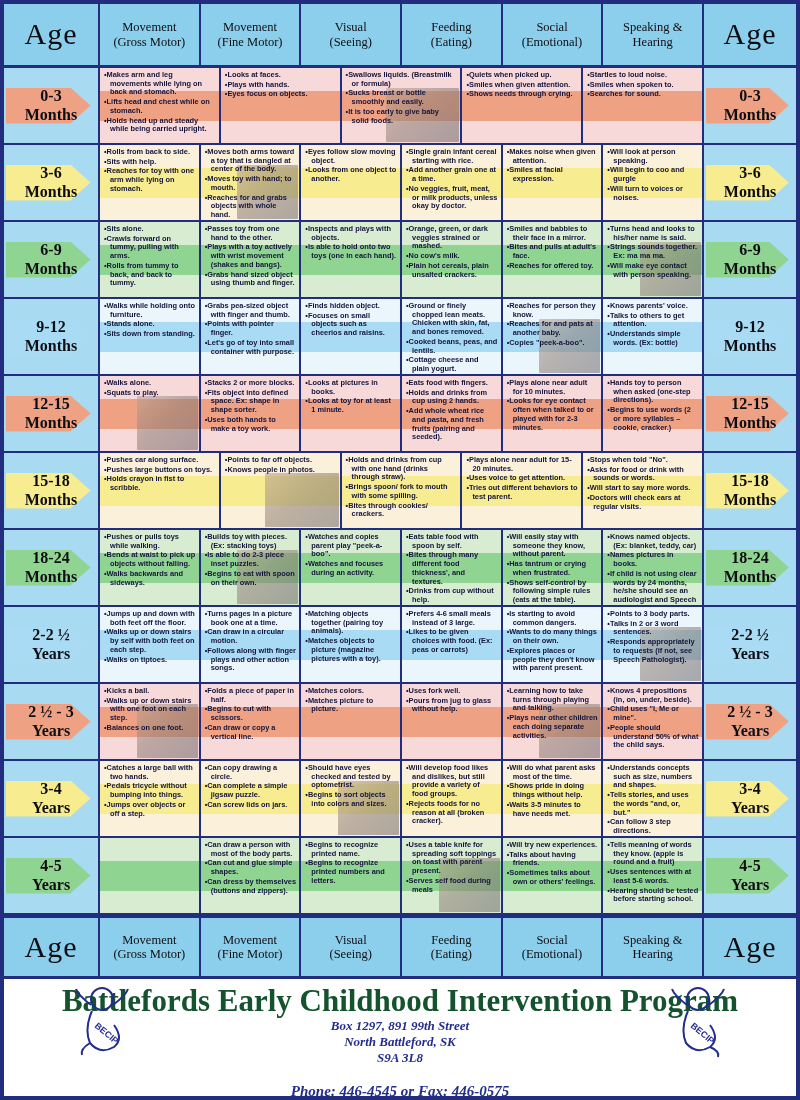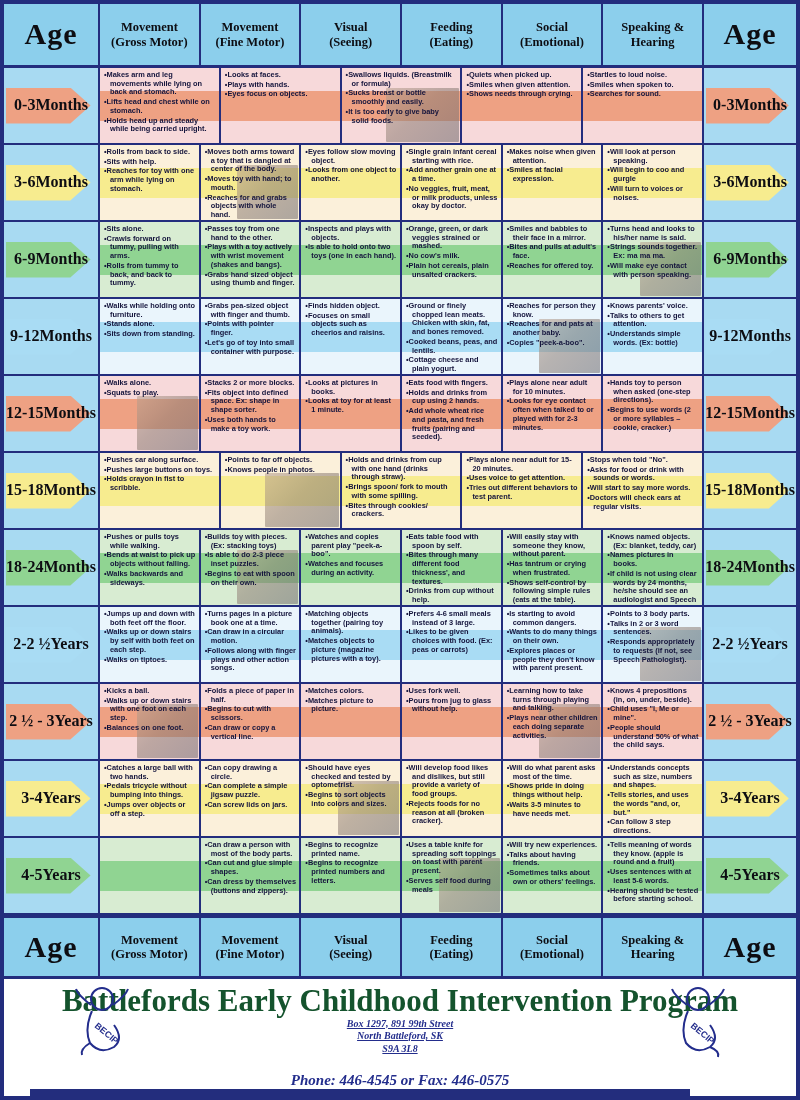--- a/index.html
+++ b/index.html
@@ -2,48 +2,48 @@
 <html><head>
 <meta charset="utf-8">
 <style>
   * { margin:0; padding:0; box-sizing:border-box; }
   body { width:800px; height:1100px; background:#e8e8e8; font-family:"Liberation Sans", sans-serif; }
   .poster { width:800px; height:1100px; background:#ffffff; border:4px solid #232d7d; display:flex; flex-direction:column; overflow:hidden; }
 
   
   .colhead-row { display:flex; height:64px; background:#8ccfec; border-bottom:3px solid #232d7d; flex:none; }
   .colhead-row.bottom { border-top:3px solid #232d7d; border-bottom:3px solid #232d7d; }
-  .colhead { flex:1; border-left:2px solid #232d7d; display:flex; flex-direction:column; align-items:center; justify-content:center; text-align:left; font-family:"Liberation Serif", serif; font-weight:bold; color:#0d0d12; font-size:12.5px; line-height:1.15; padding:1px; }
+  .colhead { flex:1; border-left:2px solid #232d7d; display:flex; flex-direction:column; align-items:center; justify-content:center; text-align:left; font-family:"Liberation Serif", serif; font-weight:normal; color:#0d0d12; font-size:12.5px; line-height:1.15; padding:1px; }
   .colhead:first-child { border-left:none; }
   .colhead.agehead { flex:none; width:94px; font-size:30px; letter-spacing:1px; }
 
   
   .rows { flex:none; display:flex; flex-direction:column; }
   .mrow { display:flex; height:77px; border-bottom:2px solid #232d7d; background:var(--bg); overflow:hidden; }
   .theme-salmon { --bg:#f7d9da; --stripe:#eea183; }
   .theme-yellow { --bg:#fbf0da; --stripe:#f7ec8f; }
   .theme-green  { --bg:#d8ecd2; --stripe:#90d492; }
   .theme-blue   { --bg:#eaf5fc; --stripe:#a9dcf4; }
 
-  .agecell { flex:none; width:94px; background:#a8daf2; position:relative; display:flex; flex-direction:row; align-items:center; justify-content:center; border-left:2px solid #232d7d; overflow:hidden; }
+  .agecell { flex:none; width:94px; background:#a8daf2; position:relative; display:flex; flex-direction:column; align-items:center; justify-content:center; border-left:2px solid #232d7d; overflow:hidden; }
   .agecell:first-child { border-left:none; }
   .agecell .arrow { position:absolute; left:2px; top:26%; height:48%; width:90%; background:var(--stripe); clip-path:polygon(0 0,76% 0,100% 50%,76% 100%,0 100%); }
   .agecell .age-top, .agecell .age-bottom { position:relative; z-index:1; font-family:"Liberation Serif", serif; font-weight:bold; color:#0d0d12; font-size:16px; line-height:1.15; text-align:center; }
 
   .mcell { flex:1; position:relative; border-left:2px solid #232d7d; padding:3px 3px 1px 4px; overflow:hidden; }
   .mcell .stripe { position:absolute; left:0; right:0; top:31%; height:39%; background:var(--stripe); }
   .mcell .photo { position:absolute; right:1px; bottom:1px; width:62%; height:72%; background:linear-gradient(135deg,#b9a08e 0%,#8d7d74 45%,#6f6a6e 100%); opacity:.55; border-radius:1px; }
   .mcell ul { position:relative; z-index:1; list-style:none; }
   .mcell li { font-size:7.4px; font-weight:bold; color:#14143c; line-height:1.18; padding-left:6px; text-indent:-6px; margin-bottom:1px; }
   .mcell li::before { content:"\2022 "; }
 
   
   .footer { flex:1; background:#ffffff; position:relative; display:flex; flex-direction:column; align-items:center; padding-top:6px; }
   .footer-title { font-family:"Liberation Serif", serif; font-weight:bold; color:#14532d; font-size:31px; line-height:1.05; }
-  .footer-addr { font-family:"Liberation Serif", serif; font-style:italic; font-weight:bold; color:#232d8c; font-size:10px; line-height:1.25; text-align:center;text-decoration:underline; }
+  .footer-addr { font-family:"Liberation Serif", serif; font-style:italic; font-weight:bold; color:#232d8c; font-size:13px; line-height:1.25; text-align:center; }
   .footer-phone { font-family:"Liberation Serif", serif; font-style:italic; font-weight:bold; color:#232d8c; font-size:15px; margin-top:17px; }
   .logo { position:absolute; top:4px; width:64px; height:78px; }
   .logo.left { left:66px; } .logo.right { right:66px; }
   .bottom-bar { flex:none; height:12px; width:660px; margin-left:26px; background:#232d7d; }
 </style>
 </head>
 <body>
 
 <div class="poster">
 

